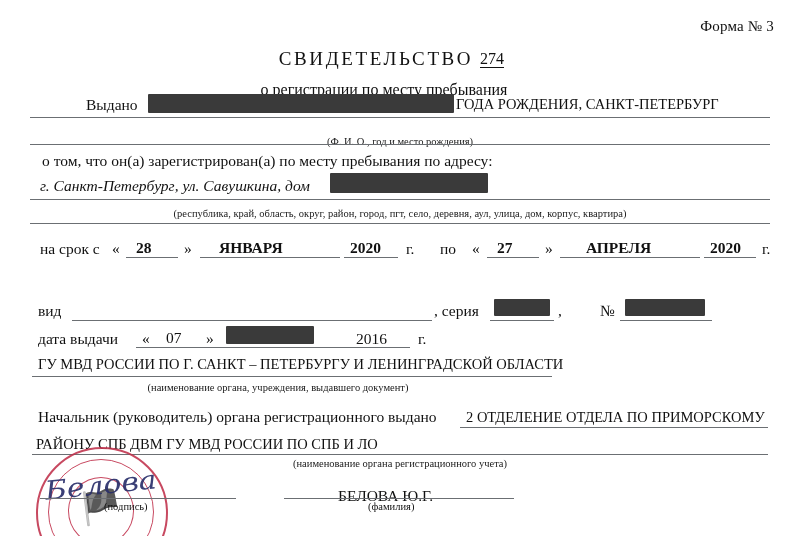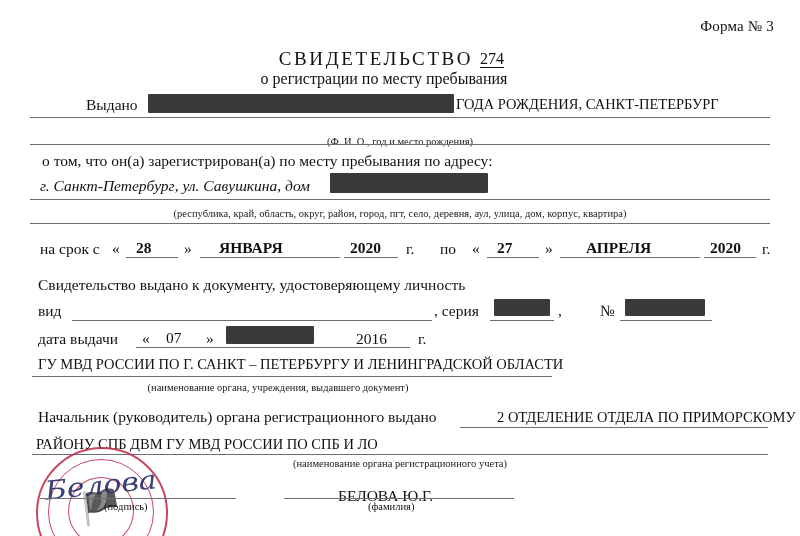--- a/index.html
+++ b/index.html
@@ -40,21 +40,21 @@
   .title-num {
     position: absolute;
     top: 50px;
     left: 480px;
     font-size: 16px;
     text-decoration: underline;
     text-underline-offset: 3px;
   }
   .title-sub {
     font-size: 16px;
-    margin-top: 0;
+    margin-top: 11px;
     padding-left: 16px;
   }
 
   .row {
     position: absolute;
     font-size: 15.5px;
     white-space: nowrap;
   }
   .line {
     position: absolute;
@@ -188,21 +188,20 @@
   <div class="row" style="left:472px; top:240px;">«</div>
   <div class="row" style="left:497px; top:239px; font-weight:bold;">27</div>
   <div class="line" style="left:487px; top:257px; width:52px;"></div>
   <div class="row" style="left:545px; top:240px;">»</div>
   <div class="row" style="left:586px; top:239px; font-weight:bold;">АПРЕЛЯ</div>
   <div class="line" style="left:560px; top:257px; width:140px;"></div>
   <div class="row" style="left:710px; top:239px; font-weight:bold;">2020</div>
   <div class="line" style="left:704px; top:257px; width:52px;"></div>
   <div class="row" style="left:762px; top:240px;">г.</div>
 
-  <div class="row" style="left:38px; top:276px;">Свидетельство выдано к документу, удостоверяющему личность</div>
 
   <div class="row" style="left:38px; top:302px;">вид</div>
   <div class="line" style="left:72px; top:320px; width:360px;"></div>
   <div class="row" style="left:434px; top:302px;">, серия</div>
   <div class="redact" style="left:494px; top:299px; width:56px; height:17px;"></div>
   <div class="line" style="left:490px; top:320px; width:64px;"></div>
   <div class="row" style="left:558px; top:302px;">,</div>
   <div class="row" style="left:600px; top:302px;">№</div>
   <div class="redact" style="left:625px; top:299px; width:80px; height:17px;"></div>
   <div class="line" style="left:620px; top:320px; width:92px;"></div>
@@ -214,21 +213,21 @@
   <div class="redact" style="left:226px; top:326px; width:88px; height:18px;"></div>
   <div class="row" style="left:356px; top:330px;">2016</div>
   <div class="line" style="left:136px; top:347px; width:274px;"></div>
   <div class="row" style="left:418px; top:330px;">г.</div>
 
   <div class="row small-caps-text" style="left:38px; top:356px;">ГУ  МВД  РОССИИ  ПО  Г. САНКТ – ПЕТЕРБУРГУ  И  ЛЕНИНГРАДСКОЙ ОБЛАСТИ</div>
   <div class="line" style="left:32px; top:376px; width:520px;"></div>
   <div class="caption" style="top:382px; width:556px; left:0;">(наименование органа, учреждения, выдавшего документ)</div>
 
   <div class="row" style="left:38px; top:408px;">Начальник (руководитель) органа регистрационного выдано</div>
-  <div class="row small-caps-text" style="left:466px; top:409px;margin-left:31px;">2 ОТДЕЛЕНИЕ ОТДЕЛА  ПО ПРИМОРСКОМУ</div>
+  <div class="row small-caps-text" style="left:466px; top:409px;">2 ОТДЕЛЕНИЕ ОТДЕЛА  ПО ПРИМОРСКОМУ</div>
   <div class="line" style="left:460px; top:427px; width:308px;"></div>
   <div class="row small-caps-text" style="left:36px; top:436px;">РАЙОНУ  СПБ ДВМ  ГУ  МВД  РОССИИ  ПО СПБ  И  ЛО</div>
   <div class="line" style="left:32px; top:454px; width:736px;"></div>
   <div class="caption" style="top:458px; width:800px; left:0;">(наименование органа регистрационного учета)</div>
 
   <div class="stamp">
     <div class="stamp-inner"></div>
     <div class="stamp-core"></div>
     <div class="stamp-eagle">🏴</div>
 

